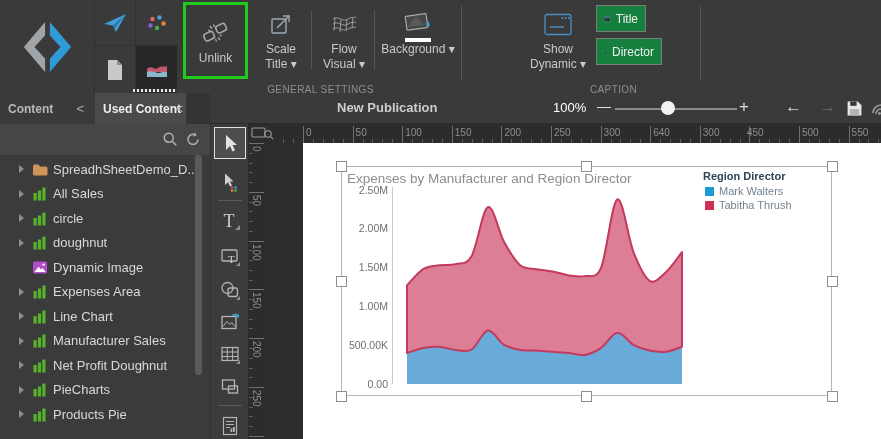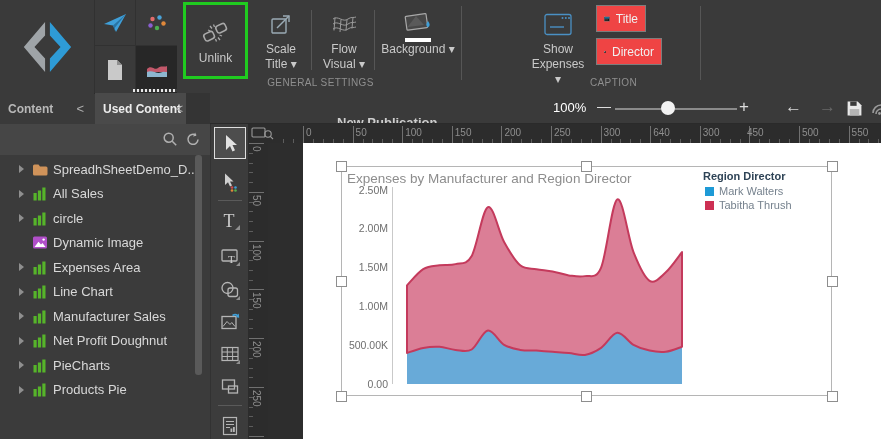--- a/index.html
+++ b/index.html
@@ -12,36 +12,36 @@
   #cell-plane{left:0;top:0;width:40px;height:45px;}
   #cell-dots{left:41px;top:0;width:41px;height:45px;}
   #cell-page{left:0;top:46px;width:40px;height:47px;}
   #cell-wave{left:41px;top:46px;width:41px;height:47px;background:#272727;}
   #ants{position:absolute;left:133px;top:89px;width:44px;height:3px;
         background:repeating-linear-gradient(90deg,#e8e8e8 0 2px,#3a3a3a 2px 4px);}
   .rbtn{position:absolute;display:flex;flex-direction:column;align-items:center;color:#c9c9c9;font-size:12px;line-height:15px;text-align:center;cursor:default;}
   .rbtn .ic{display:flex;align-items:center;justify-content:center;height:36px;}
   #greenbox{position:absolute;left:183px;top:2px;width:65px;height:77px;border:3px solid #20cb20;box-sizing:border-box;display:flex;align-items:center;justify-content:center;}
   .vsep{position:absolute;width:1px;background:#565656;}
-  .grplabel{position:absolute;top:77px;color:#8f8f8f;font-size:10px;letter-spacing:.4px;text-align:center;}
-  .blackbtn{position:absolute;display:flex;align-items:center;gap:6px;background:#ef4444;border:1px solid #7d7d7d;box-sizing:border-box;color:#f0f0f0;font-size:12px;padding:0 7px;}
+  .grplabel{position:absolute;top:84px;color:#8f8f8f;font-size:10px;letter-spacing:.4px;text-align:center;}
+  .blackbtn{position:absolute;display:flex;align-items:center;gap:6px;background:#15803d;border:1px solid #7d7d7d;box-sizing:border-box;color:#f0f0f0;font-size:12px;padding:0 7px;}
   #legend-btn{position:absolute;left:467px;top:2px;width:51px;height:71px;border:1px solid #6f6f6f;background:#232323;box-sizing:border-box;display:flex;flex-direction:column;align-items:center;color:#ededed;font-size:12px;}
   #legend-btn .ic{height:42px;display:flex;align-items:center;}
   .bg-swatch{width:26px;height:4px;background:#ffffff;margin-top:-4px;}
   
   .tab{position:absolute;top:93px;height:31px;display:flex;align-items:center;font-weight:bold;font-size:12px;}
   #tab-content{left:0;width:94px;background:#3a3a3a;color:#b8b8b8;}
   #tab-used{left:95px;width:91px;background:#4a4a4a;color:#ededed;}
   .tab .lt{margin-left:8px;}
   .tab .chev{position:absolute;font-weight:normal;color:#b0b0b0;font-size:13px;}
   #tab-content .chev{right:10px;}
   #tab-used .chev{right:3px;}
   #tab-gap{position:absolute;left:186px;top:93px;width:24px;height:31px;background:#343434;}
   #pubbar{position:absolute;left:210px;top:93px;width:671px;height:31px;background:#3a3a3a;border-bottom:1px solid #2a2a2a;box-sizing:border-box;overflow:hidden;color:#cdcdcd;}
-  #pub-title{position:absolute;left:127px;top:22px;font-weight:bold;font-size:13px;color:#cdcdcd;}
+  #pub-title{position:absolute;left:127px;top:7px;font-weight:bold;font-size:13px;color:#cdcdcd;}
   #zoomlvl{position:absolute;left:343px;top:7px;font-size:13px;color:#fff;}
   #zoomout{position:absolute;left:387px;top:5px;font-size:14px;color:#ddd;}
   #slider-track{position:absolute;left:405px;top:15px;width:122px;height:2px;background:#8a8a8a;}
   #slider-handle{position:absolute;left:451px;top:8px;width:14px;height:14px;border-radius:50%;background:#f2f2f2;}
   #zoomin{position:absolute;left:529px;top:4px;font-size:17px;color:#ddd;}
   #nav-back{position:absolute;left:575px;top:4px;font-size:17px;color:#d8d8d8;}
   #nav-fwd{position:absolute;left:609px;top:4px;font-size:17px;color:#686868;}
   #save-ic{position:absolute;left:636px;top:7px;}
   #signal-ic{position:absolute;left:661px;top:6px;}
   
@@ -184,21 +184,21 @@
       <span class="ic">
         <svg width="30" height="25" viewBox="0 0 30 25" fill="none">
           <rect x="2" y="2.5" width="26" height="20" rx="2" stroke="#4a90c4" stroke-width="1.3"></rect>
           <circle cx="19.5" cy="6" r="1" fill="#4a90c4"></circle>
             <circle cx="22.8" cy="6" r="1" fill="#4a90c4"></circle>
             <circle cx="26" cy="6" r="1" fill="#4a90c4"></circle>
           <path d="M7,15 H21" stroke="#4a90c4" stroke-width="1.4"></path>
         </svg>
       </span>
       <span>Show</span>
-      <span>Expenses ▾</span>
+      <span>Dynamic ▾</span>
     </div>
 
     <div class="blackbtn" style="left:596px;top:5px;width:50px;height:27px;">
       <svg width="17" height="14" viewBox="0 0 17 14">
         <rect x="0.5" y="0.5" width="16" height="13" fill="#1b1b1b" stroke="#9a9a9a"></rect>
         <rect x="2" y="2" width="13" height="3.5" fill="#2196d3"></rect>
         <path d="M3,9.5 H12" stroke="#9a9a9a"></path>
       </svg>
       <span>Title</span>
     </div>
@@ -290,20 +290,31 @@
         <div class="tree-row">
           <span class="caret on"></span>
           <span class="ticon">
             <svg width="15" height="15" viewBox="0 0 15 15">
               <rect x="1.5" y="7" width="3.2" height="7.5" fill="#56b42a"></rect>
               <rect x="5.9" y="4.5" width="3.2" height="10" fill="#56b42a"></rect>
               <rect x="10.3" y="1.5" width="3.2" height="13" fill="#56b42a"></rect>
             </svg>
           </span>
           <span class="tlabel">circle</span>
+        </div>
+        <div class="tree-row">
+          <span class="caret on"></span>
+          <span class="ticon">
+            <svg width="15" height="15" viewBox="0 0 15 15">
+              <rect x="1.5" y="7" width="3.2" height="7.5" fill="#56b42a"></rect>
+              <rect x="5.9" y="4.5" width="3.2" height="10" fill="#56b42a"></rect>
+              <rect x="10.3" y="1.5" width="3.2" height="13" fill="#56b42a"></rect>
+            </svg>
+          </span>
+          <span class="tlabel">doughnut</span>
         </div>
         <div class="tree-row">
           <span class="caret"></span>
           <span class="ticon">
             <svg width="16" height="15" viewBox="0 0 16 15">
               <rect x="1" y="1.5" width="14" height="12" rx="1.5" fill="#b14fc9"></rect>
               <path d="M2.5,12 L6.5,6.8 L9,9.6 L10.5,8 L13.5,12 Z" fill="#fff"></path>
               <circle cx="11.6" cy="4.6" r="1.2" fill="#fff"></circle>
             </svg>
           </span>

